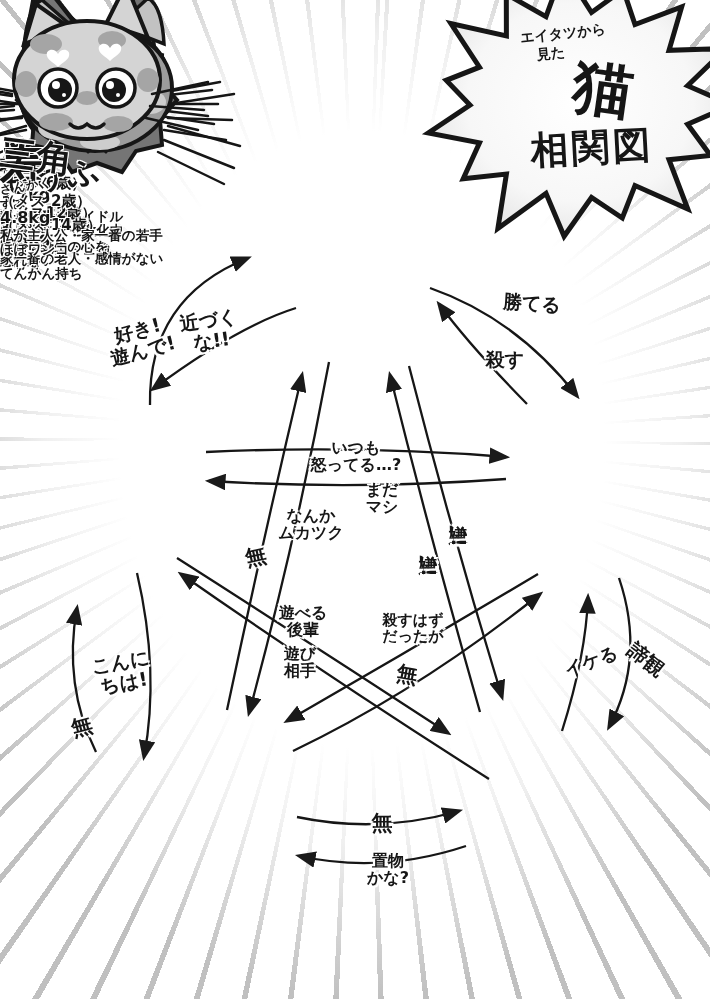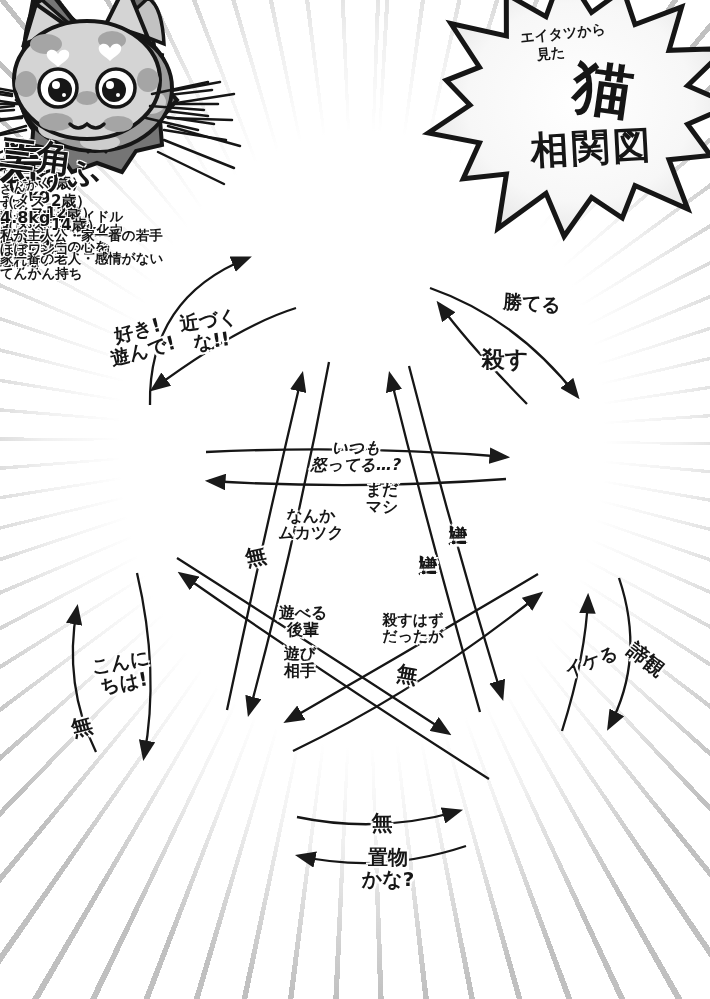--- a/index.html
+++ b/index.html
@@ -66,29 +66,29 @@
         <path d="M 489 779 Q 330 678 181 574" fill="none" stroke="#161616" stroke-width="2.3" marker-end="url(#ah)"></path>
         <path d="M 538 574 Q 414 648 287 721" fill="none" stroke="#161616" stroke-width="2.3" marker-end="url(#ah)"></path>
         <path d="M 293 751 Q 420 690 540 594" fill="none" stroke="#161616" stroke-width="2.3" marker-end="url(#ah)"></path>
       </g>
   </svg>
 
   <div id="labels" style="left:0;top:0;width:0;height:0;">
       <div class="rel-label" style="left: 140px; top: 340px; font-size: 19px; position: absolute; transform: translate(-50%, -50%) rotate(-15deg);">好き!<br>遊んで!</div>
       <div class="rel-label" style="left: 210px; top: 330px; font-size: 19px; position: absolute; transform: translate(-50%, -50%) rotate(-8deg);">近づく<br>な!!</div>
       <div class="rel-label" style="left: 532px; top: 303px; font-size: 19px; position: absolute; transform: translate(-50%, -50%) rotate(4deg);">勝てる</div>
-      <div class="rel-label" style="left: 505px; top: 359px; font-size: 23px; position: absolute; transform: translate(-50%, -50%) rotate(0deg);">殺す</div>
-      <div class="rel-label" style="left: 356px; top: 456px; font-size: 16px; position: absolute; transform: translate(-50%, -50%) rotate(0deg); font-style: italic;">いつも<br>怒ってる…?</div>
+      <div class="rel-label" style="left: 505px; top: 359px; font-size: 19px; position: absolute; transform: translate(-50%, -50%) rotate(0deg);">殺す</div>
+      <div class="rel-label" style="left: 356px; top: 456px; font-size: 16px; position: absolute; transform: translate(-50%, -50%) rotate(0deg);">いつも<br>怒ってる…?</div>
       <div class="rel-label" style="left: 382px; top: 498px; font-size: 16px; position: absolute; transform: translate(-50%, -50%) rotate(0deg);">まだ<br>マシ</div>
       <div class="rel-label" style="left: 122px; top: 672px; font-size: 19px; position: absolute; transform: translate(-50%, -50%) rotate(-10deg);">こんに<br>ちは!</div>
       <div class="rel-label" style="left: 82px; top: 727px; font-size: 21px; position: absolute; transform: translate(-50%, -50%) rotate(-15deg);">無</div>
       <div class="rel-label" style="left: 646px; top: 660px; font-size: 20px; position: absolute; transform: translate(-50%, -50%) rotate(38deg);">諦観</div>
       <div class="rel-label" style="left: 591px; top: 661px; font-size: 18px; position: absolute; transform: translate(-50%, -50%) rotate(-20deg);">イケる</div>
       <div class="rel-label" style="left: 382px; top: 823px; font-size: 21px; position: absolute; transform: translate(-50%, -50%) rotate(0deg);">無</div>
-      <div class="rel-label" style="left: 388px; top: 869px; font-size: 20px; position: absolute; transform: translate(-50%, -50%) rotate(0deg);">置物<br>かな?</div>
+      <div class="rel-label" style="left: 388px; top: 869px; font-size: 16px; position: absolute; transform: translate(-50%, -50%) rotate(0deg);">置物<br>かな?</div>
       <div class="rel-label" style="left: 311px; top: 524px; font-size: 16px; position: absolute; transform: translate(-50%, -50%) rotate(0deg); font-family: Liberation Serif, serif;">なんか<br>ムカツク</div>
       <div class="rel-label" style="left: 256px; top: 557px; font-size: 21px; position: absolute; transform: translate(-50%, -50%) rotate(-12deg);">無</div>
       <div class="rel-label vertical" style="left: 459px; top: 530px; font-size: 19px; position: absolute; transform: translate(-50%, -50%) rotate(0deg);">嫌い!</div>
       <div class="rel-label vertical" style="left: 429px; top: 560px; font-size: 19px; position: absolute; transform: translate(-50%, -50%) rotate(0deg);">嫌い!</div>
       <div class="rel-label" style="left: 303px; top: 621px; font-size: 16px; position: absolute; transform: translate(-50%, -50%) rotate(0deg);">遊べる<br>後輩</div>
       <div class="rel-label" style="left: 300px; top: 662px; font-size: 16px; position: absolute; transform: translate(-50%, -50%) rotate(0deg);">遊び<br>相手</div>
       <div class="rel-label" style="left: 413px; top: 628px; font-size: 15px; position: absolute; transform: translate(-50%, -50%) rotate(0deg);">殺すはず<br>だったが</div>
       <div class="rel-label" style="left: 407px; top: 675px; font-size: 21px; position: absolute; transform: translate(-50%, -50%) rotate(10deg);">無</div>
     </div>
 

